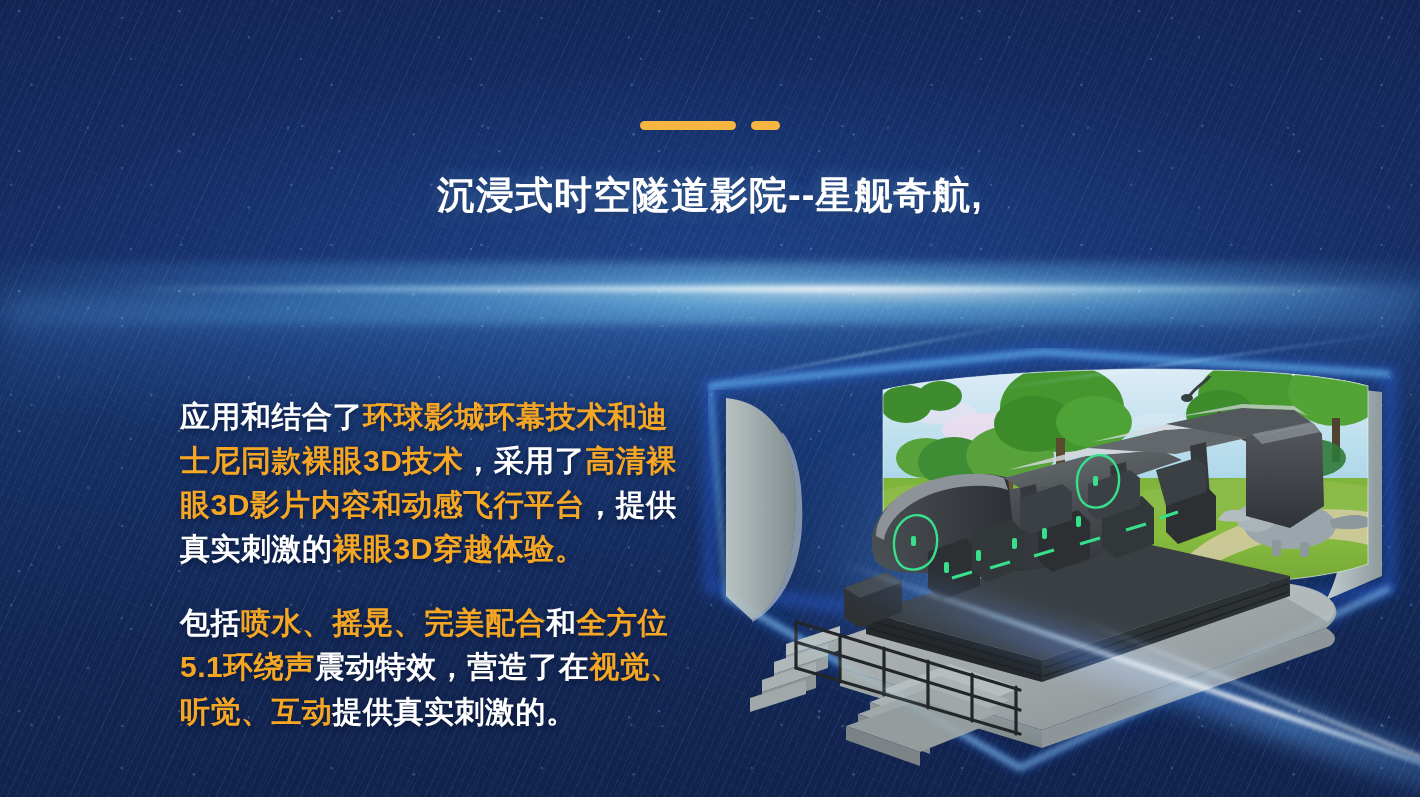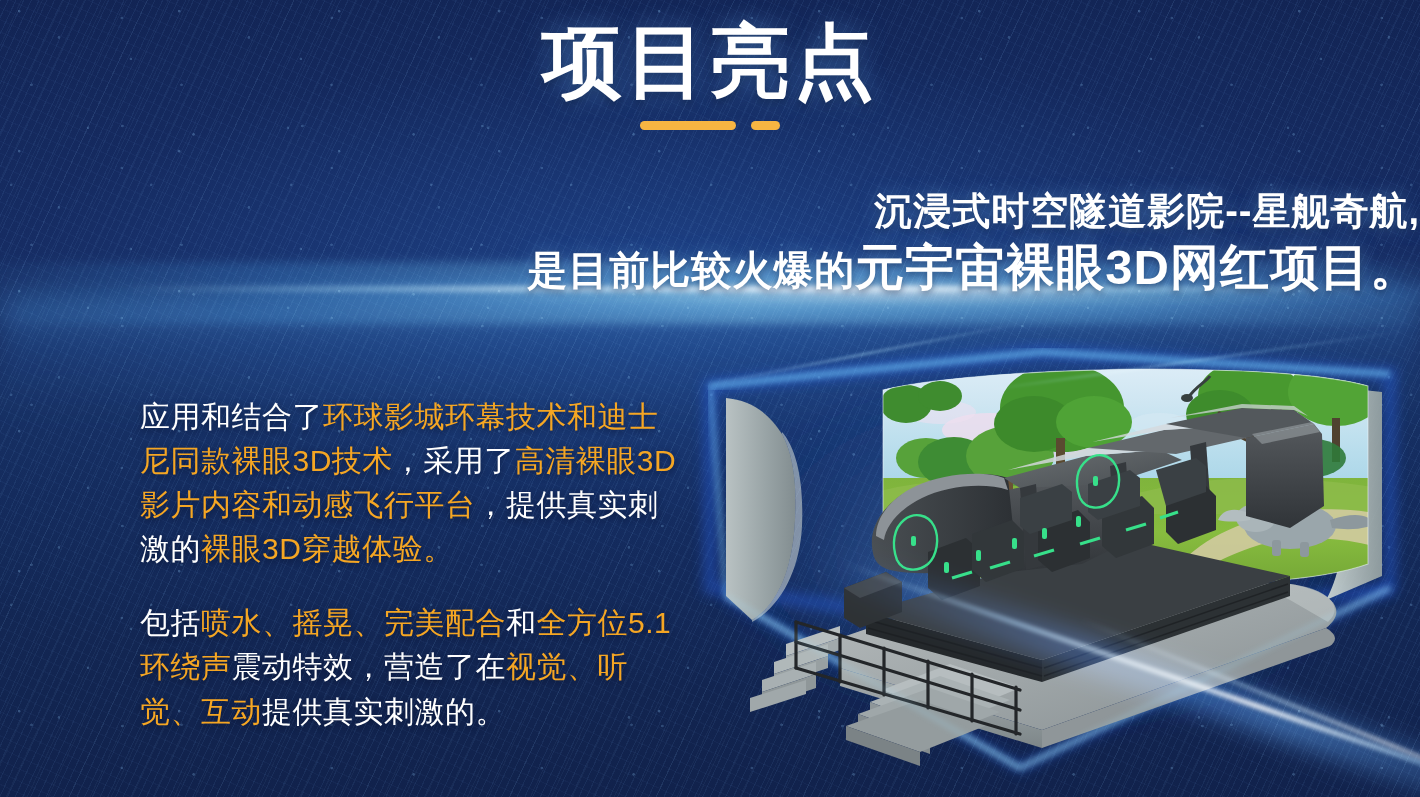--- a/index.html
+++ b/index.html
@@ -90,69 +90,65 @@
     letter-spacing:4px;
     text-shadow:0 0 22px rgba(110,180,255,.45), 0 3px 10px rgba(0,12,40,.65);
   }
   .divider{
     position:absolute;top:121px;left:0;right:0;display:flex;justify-content:center;
     align-items:center;gap:15px;
   }
   .dash-long{width:96px;height:9px;border-radius:5px;background:#f7b542;}
   .dash-short{width:29px;height:9px;border-radius:5px;background:#f7b542;}
 
-  .subtitle{position:absolute;left:0;right:0;top:186px;text-align:right;}
+  .subtitle{position:absolute;left:0;right:0;top:170px;text-align:center;}
   .sub-l1{
     font-size:38px;font-weight:bold;color:#fff;line-height:1.36;letter-spacing:1px;
     text-shadow:0 0 16px rgba(120,190,255,.5), 0 2px 7px rgba(0,12,40,.6);
   }
   .sub-l2{
     line-height:1.2;letter-spacing:1px;white-space:nowrap;
     text-shadow:0 0 16px rgba(120,190,255,.5), 0 2px 7px rgba(0,12,40,.6);
   }
   .sub-l2 .small{font-size:40px;font-weight:bold;color:#fff;}
   .sub-l2 .big{font-size:49px;font-weight:bold;color:#fff;}
 
   
   .body-col{position:absolute;left:140px;top:365px;width:548px;}
   .para{
-    font-size:30px;line-height:1.47;font-weight:400;color:#ffffff;
-    letter-spacing:.5px;text-shadow:0 2px 6px rgba(0,10,35,.6);
+    font-size:30px;line-height:1.47;font-weight:700;color:#ffffff;
+    letter-spacing:.5px;text-shadow:0 2px 6px rgba(0,10,35,.6);margin-left:40px;
   }
   .para + .para{margin-top:20px;}
   .hl{color:#f5a623;}
 
   
   .scene{position:absolute;left:690px;top:338px;width:730px;height:459px;}
   .scene svg{position:absolute;left:0;top:0;}
 </style>
 </head>
 <body>
 
 <div id="stage">
 
   <div class="rain"></div>
   <div class="speckle"></div>
 
   <div class="haze-bottom"></div>
   <div class="sweep"></div>
   <div class="sweep-core"></div>
 
-  <div class="title">项目亮点</div>
 
   <div class="divider">
     <span class="dash-long"></span>
     <span class="dash-short"></span>
   </div>
 
   <div class="subtitle">
     <div class="sub-l1">沉浸式时空隧道影院--星舰奇航,</div>
-    <div class="sub-l2">
-      <span class="small">是目前比较火爆的</span><span class="big">元宇宙裸眼3D网红项目。</span>
-    </div>
   </div>
 
   <div class="body-col">
     <p class="para"><span>应用和结合了</span><span class="hl">环球影城环幕技术和迪士尼同款裸眼3D技术</span><span>，采用了</span><span class="hl">高清裸眼3D影片内容和动感飞行平台</span><span>，提供真实刺激的</span><span class="hl">裸眼3D穿越体验。</span></p>
     <p class="para"><span>包括</span><span class="hl">喷水、摇晃、完美配合</span><span>和</span><span class="hl">全方位5.1环绕声</span><span>震动特效，营造了在</span><span class="hl">视觉、听觉、互动</span><span>提供真实刺激的。</span></p>
   </div>
 
   <div class="scene">
     <svg width="730" height="459" viewBox="0 0 730 459" xmlns="http://www.w3.org/2000/svg">
       <defs>

